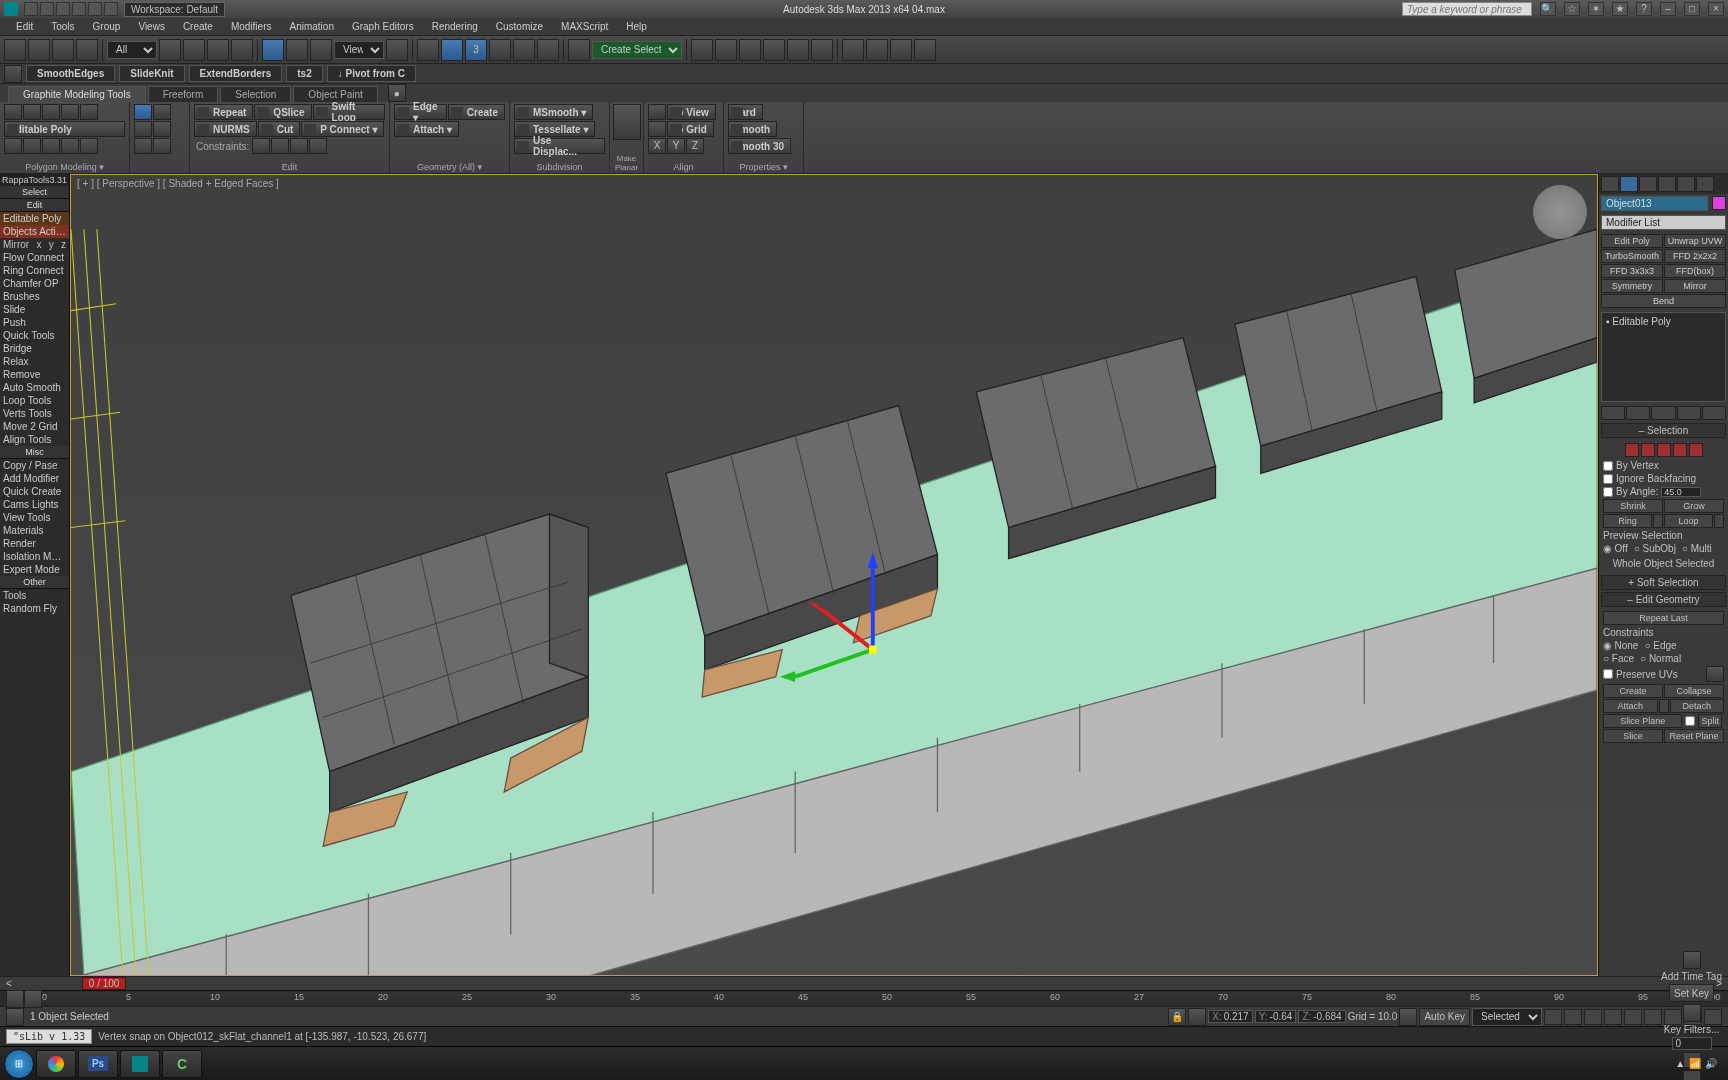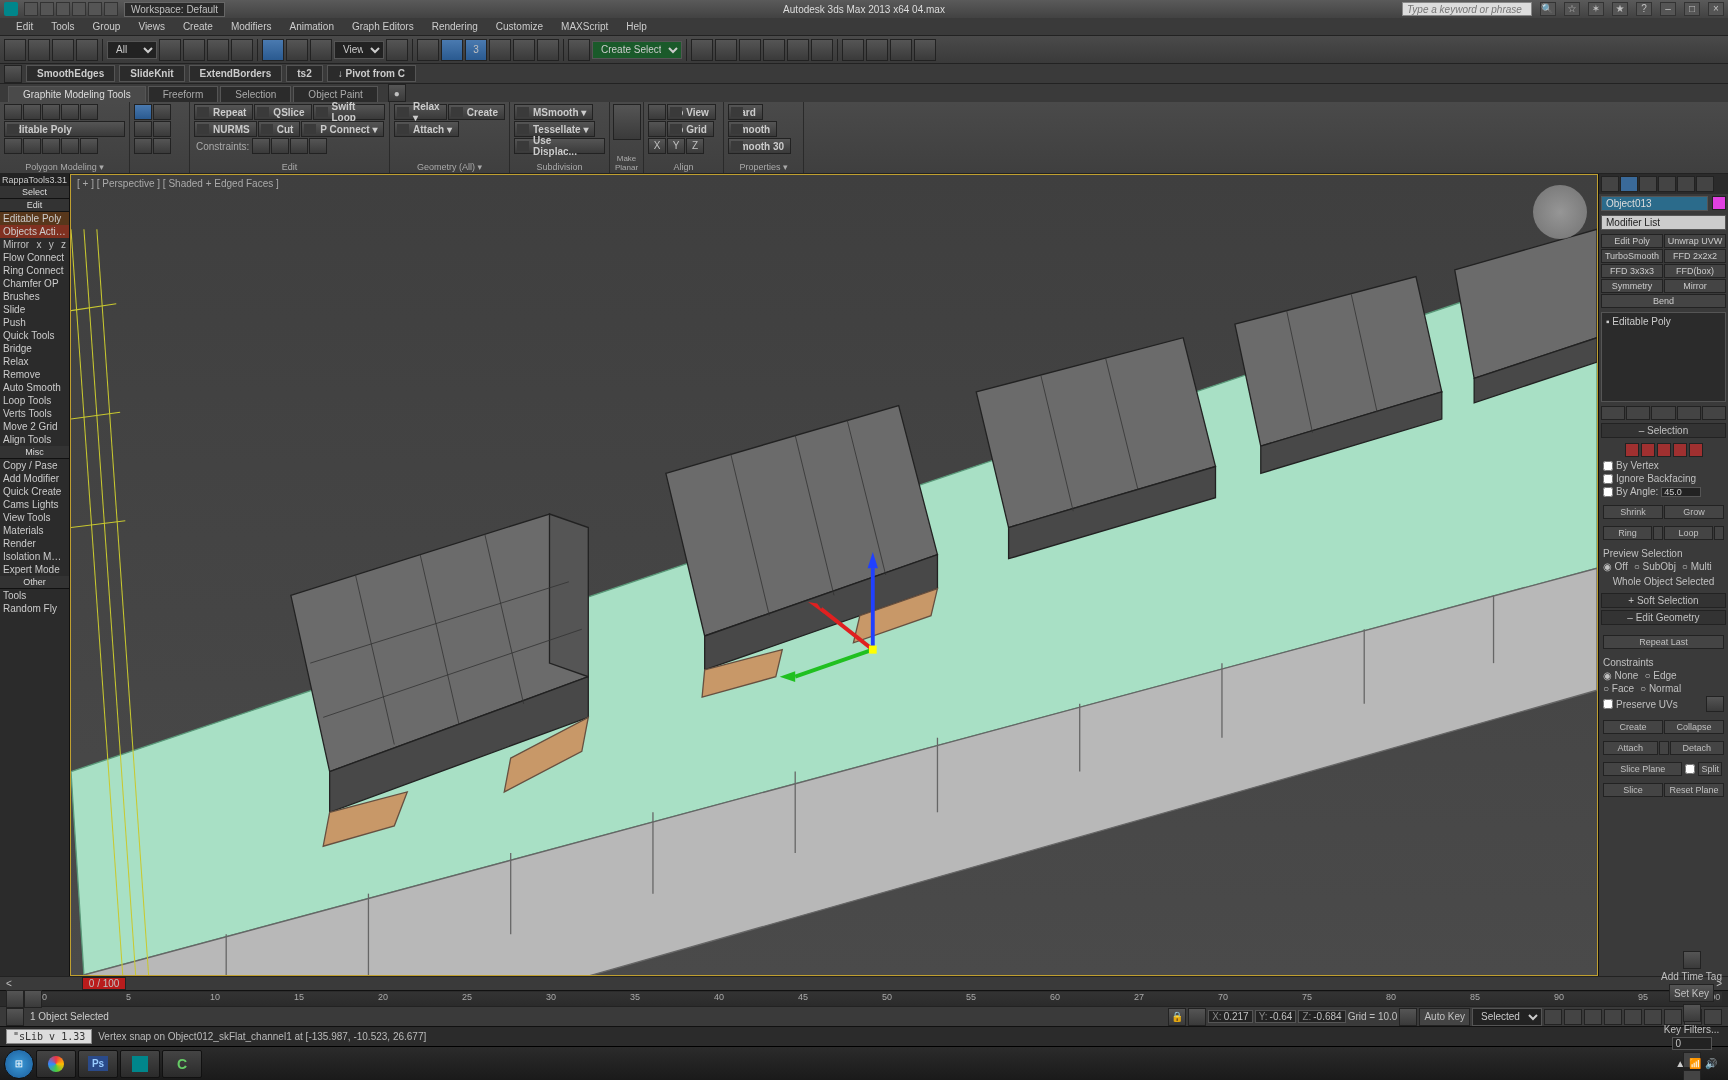--- a/index.html
+++ b/index.html
@@ -79,21 +79,21 @@
 .mod-stack .ms-item { color: #ccc; padding: 1px 2px; }
 .stack-btns { display: flex; gap: 1px; padding: 2px; }
 .stack-btns span { flex: 1; height: 14px; background: #444; border: 1px solid #222; }
 .rollout-hdr { background: #333; padding: 1px 4px; text-align: center; border: 1px solid #222; margin: 1px 2px; cursor: pointer; }
 .rollout-body { padding: 2px 4px; }
 .sub-icons { display: flex; gap: 2px; justify-content: center; padding: 2px 0; }
 .sub-icons span { width: 14px; height: 14px; border: 1px solid #222; }
 .sub-icons .v { background: #a03030; } .sub-icons .e { background: #a03030; } .sub-icons .b { background: #a03030; } .sub-icons .p { background: #a03030; } .sub-icons .el { background: #a03030; }
 .chk { display: flex; align-items: center; gap: 3px; padding: 1px 0; font-size: 10px; }
 .chk input { width: 10px; height: 10px; }
-.dual-btn { display: flex; gap: 1px; margin: 7px 0; }
+.dual-btn { display: flex; gap: 1px; margin: 1px 0; }
 .dual-btn span { flex: 1; background: #444; border: 1px solid #222; padding: 1px 2px; text-align: center; font-size: 9px; }
 .radio-row { display: flex; gap: 6px; padding: 1px 0; font-size: 10px; }
 .group-lbl { font-size: 10px; padding: 1px 0; }
 .spinner { display: flex; align-items: center; gap: 2px; }
 .spinner input { width: 40px; background: #222; border: 1px solid #555; color: #ccc; font-size: 9px; padding: 0 2px; }
 
 
 .timeslider { height: 14px; background: #3a3a3a; display: flex; align-items: center; border-top: 1px solid #222; padding: 0 6px; }
 .timeslider .pos { background: #b91c1c; border: 1px solid #222; padding: 0 6px; font-size: 10px; margin: 0 auto 0 70px; }
 
@@ -283,21 +283,21 @@
           <span class="rb"></span>
           <span class="rb"></span>
       </div>
     </div>
     <div class="panel-label">Edit</div>
   </div>
 
   <div class="ribbon-panel" style="width:120px">
     <div class="rows">
       <div class="ribbon-row">
-        <span class="rb-txt">Relax ▾</span>
+        <span class="rb-txt">Edge ▾</span>
         <span class="rb-txt">Create</span>
       </div>
       <div class="ribbon-row">
         <span class="rb-txt">Attach ▾</span>
       </div>
     </div>
     <div class="panel-label">Geometry (All) ▾</div>
   </div>
 
   <div class="ribbon-panel" style="width:100px">

